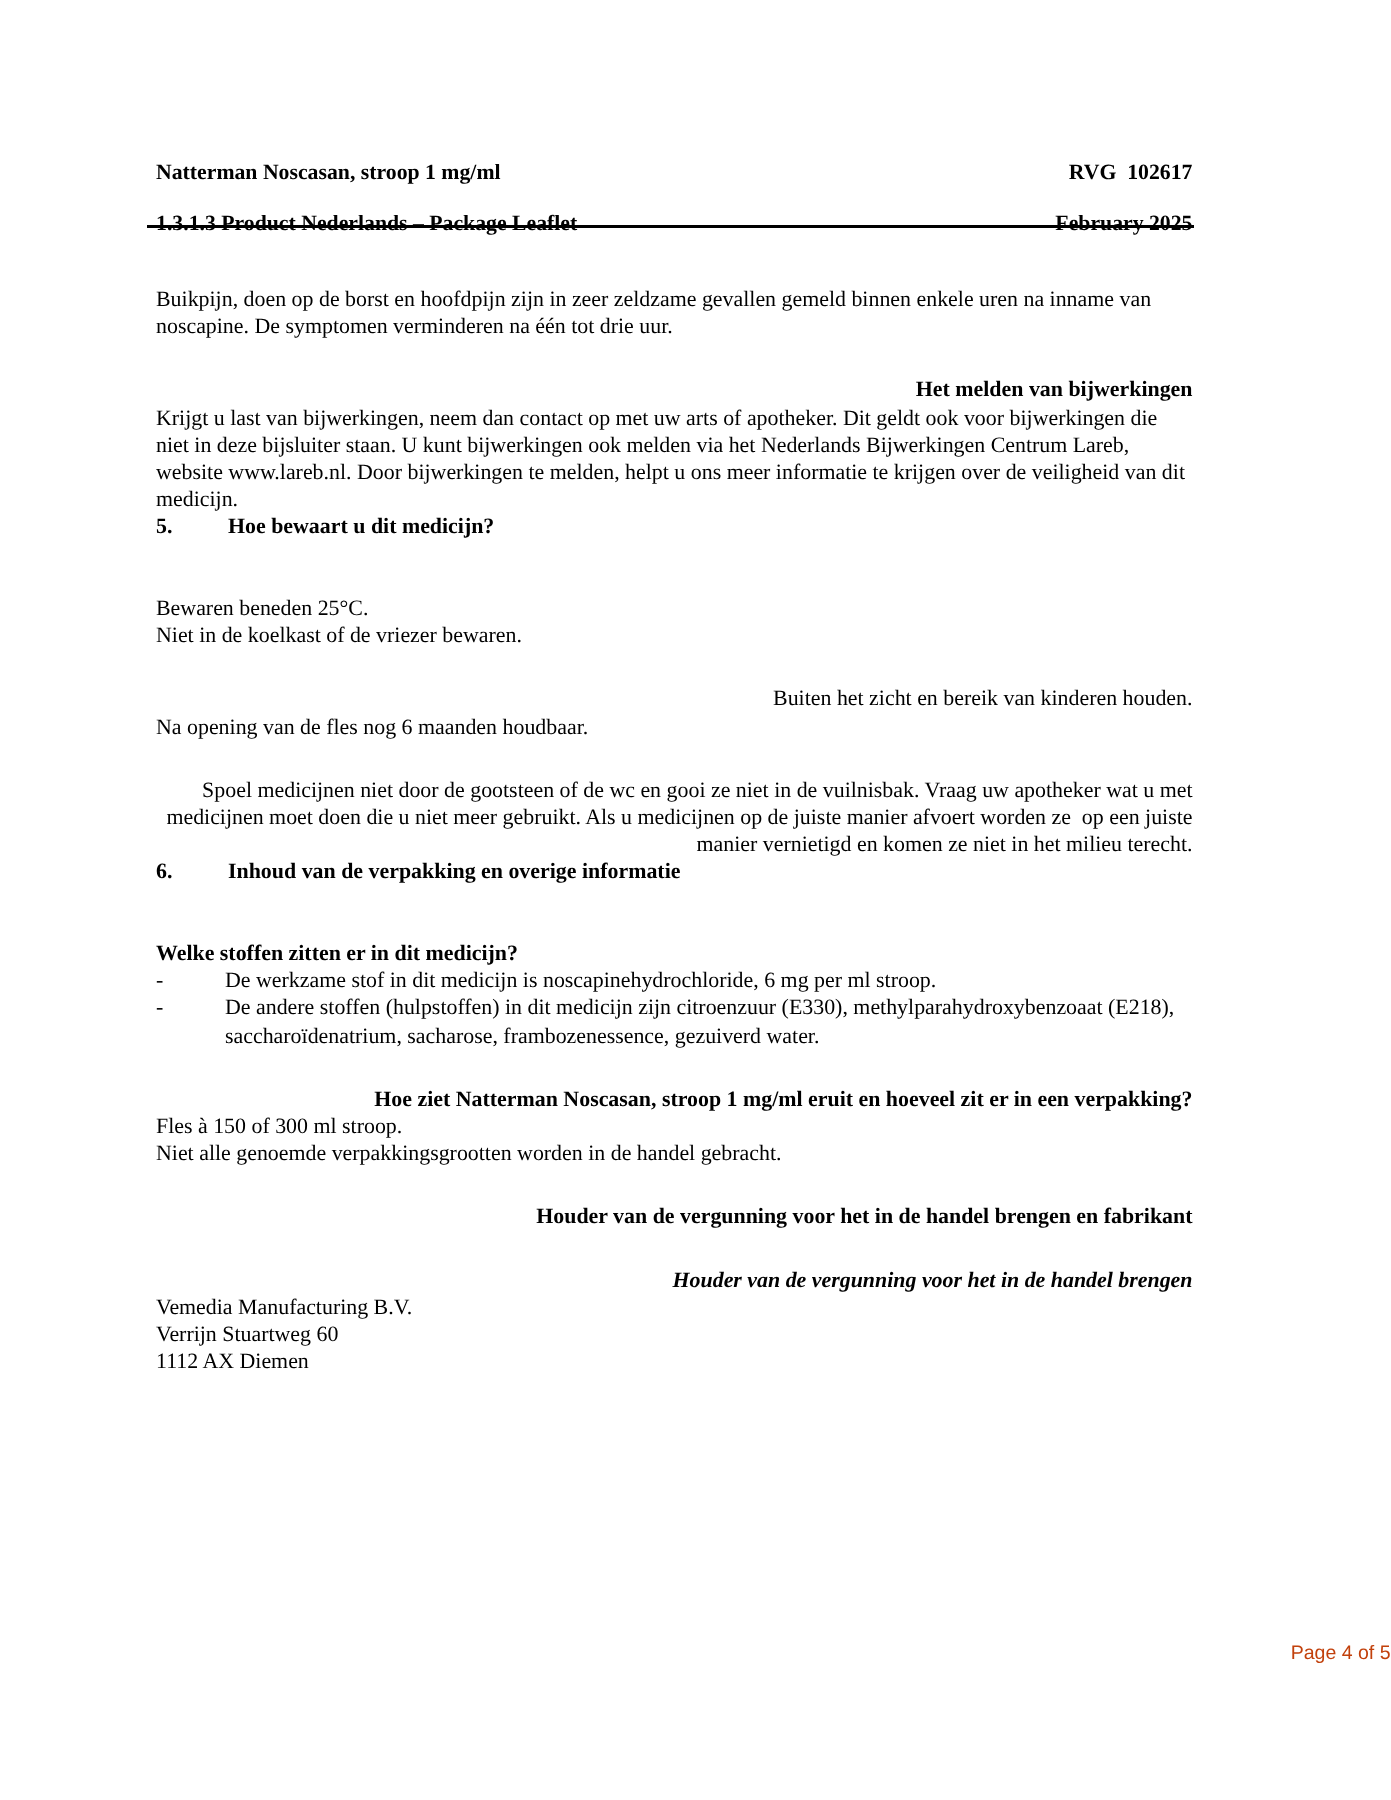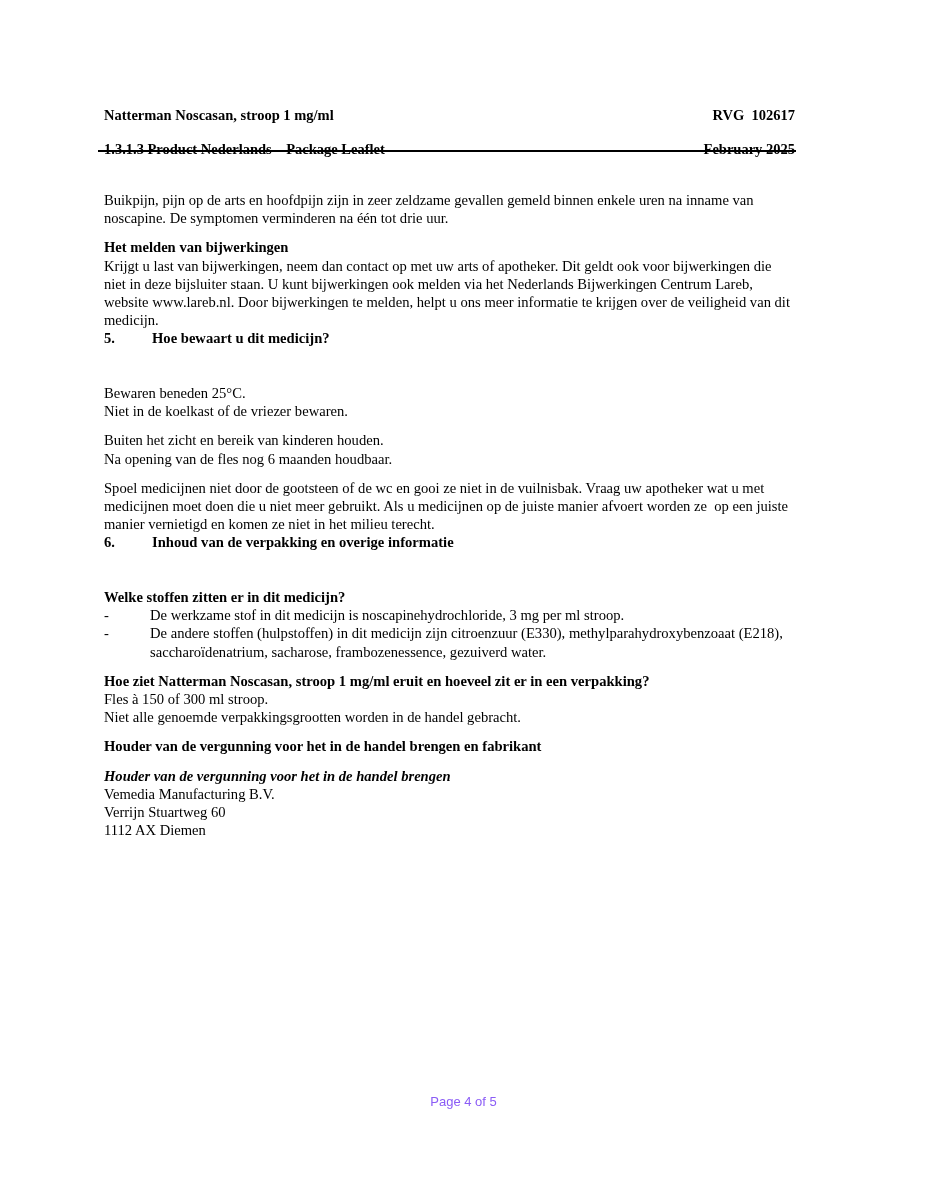--- a/index.html
+++ b/index.html
@@ -60,21 +60,21 @@
     top: 191px;
     width: 691px;
     font-size: 14.6px;
     line-height: 18.2px;
   }
 
   .para {
     margin: 0;
     white-space: pre-wrap;
   }
-  .para.gap-lg { margin-top: 11px; }
+  .para.gap-lg { margin-top: 24px; text-align: right; }
   .para.gap-xl { margin-top: 36.4px; }
 
   .bold { font-weight: bold; }
   .bold-italic { font-weight: bold; font-style: italic; }
 
   
   .section-head {
     display: flex;
     font-weight: bold;
     font-size: 14.6px;
@@ -106,25 +106,25 @@
     flex: 1 1 auto;
     white-space: pre-wrap;
   }
 
   
   .doc-footer {
     position: absolute;
     left: 0;
     top: 1094px;
     width: 927px;
-    text-align: center;
+    text-align: right;
     font-family: "Liberation Sans", "DejaVu Sans", sans-serif;
     font-size: 13px;
     line-height: 16px;
-    color: #8b5cf6;
+    color: #c2410c;
   }
 </style>
 </head>
 <body>
 
 <div class="page">
 
   <div class="doc-header">
     <div class="hdr-row">
       <span class="hdr-left">Natterman Noscasan, stroop 1 mg/ml</span>
@@ -132,21 +132,21 @@
     </div>
     <div class="hdr-row">
       <span class="hdr-left">1.3.1.3 Product Nederlands – Package Leaflet</span>
       <span class="hdr-right">February 2025</span>
     </div>
   </div>
   <div class="header-rule"></div>
 
   <div class="body-col">
 
-    <p class="para">Buikpijn, pijn op de arts en hoofdpijn zijn in zeer zeldzame gevallen gemeld binnen enkele uren na inname van noscapine. De symptomen verminderen na één tot drie uur.</p>
+    <p class="para">Buikpijn, doen op de borst en hoofdpijn zijn in zeer zeldzame gevallen gemeld binnen enkele uren na inname van noscapine. De symptomen verminderen na één tot drie uur.</p>
 
     <p class="para gap-lg bold">Het melden van bijwerkingen</p>
     <p class="para">Krijgt u last van bijwerkingen, neem dan contact op met uw arts of apotheker. Dit geldt ook voor bijwerkingen die niet in deze bijsluiter staan. U kunt bijwerkingen ook melden via het Nederlands Bijwerkingen Centrum Lareb, website www.lareb.nl. Door bijwerkingen te melden, helpt u ons meer informatie te krijgen over de veiligheid van dit medicijn.</p>
 
     <div class="section-head gap-xl">
       <span class="section-num">5.</span>
       <span class="section-title">Hoe bewaart u dit medicijn?</span>
     </div>
 
     <p class="para gap-xl">Bewaren beneden 25°C.</p>
@@ -161,21 +161,21 @@
     <div class="section-head gap-xl">
       <span class="section-num">6.</span>
       <span class="section-title">Inhoud van de verpakking en overige informatie</span>
     </div>
 
     <p class="para gap-xl bold">Welke stoffen zitten er in dit medicijn?</p>
 
     <ul class="bullet-list">
       <li class="bullet-item">
         <span class="bullet-mark">-</span>
-        <span class="bullet-text">De werkzame stof in dit medicijn is noscapinehydrochloride, 3 mg per ml stroop.</span>
+        <span class="bullet-text">De werkzame stof in dit medicijn is noscapinehydrochloride, 6 mg per ml stroop.</span>
       </li>
       <li class="bullet-item">
         <span class="bullet-mark">-</span>
         <span class="bullet-text">De andere stoffen (hulpstoffen) in dit medicijn zijn citroenzuur (E330), methylparahydroxybenzoaat (E218), saccharoïdenatrium, sacharose, frambozenessence, gezuiverd water.</span>
       </li>
     </ul>
 
     <p class="para gap-lg bold">Hoe ziet Natterman Noscasan, stroop 1 mg/ml eruit en hoeveel zit er in een verpakking?</p>
     <p class="para">Fles à 150 of 300 ml stroop.</p>
     <p class="para">Niet alle genoemde verpakkingsgrootten worden in de handel gebracht.</p>

